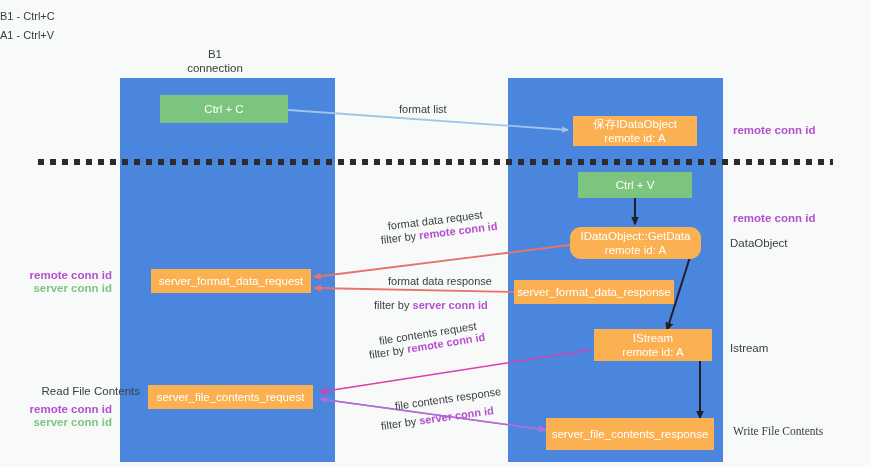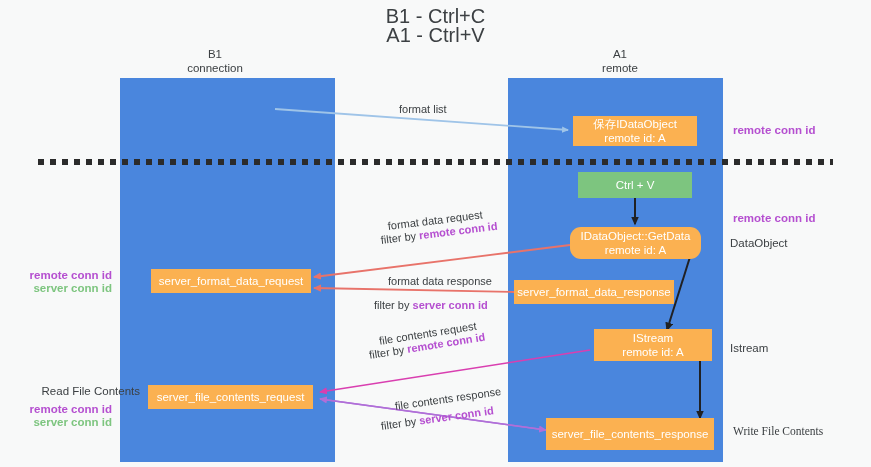--- a/index.html
+++ b/index.html
@@ -14,22 +14,21 @@
     background: #f8f9f9;
     font-family: "Liberation Sans", sans-serif;
     overflow: hidden;
   }
   
   .title {
     position: absolute;
     left: 0;
     top: 7px;
     width: 871px;
-    text-align: center;
-    font-size: 20px;
+    font-size: 11px;
     color: #3c4043;
     line-height: 19px;
     white-space: pre-line;
   }
   
   .col-head {
     position: absolute;
     text-align: center;
     font-size: 11.5px;
     color: #3c4043;
@@ -99,22 +98,20 @@
 </head>
 <body>
 
 <div id="canvas">
 
   <div class="title">B1 - Ctrl+C
 A1 - Ctrl+V</div>
 
   <div class="col-head" style="left:155px; top:47px; width:120px;">B1
 connection</div>
-  <div class="col-head" style="left:560px; top:47px; width:120px;">A1
-remote</div>
 
   <div class="lane" style="left:120px; top:78px; width:215px; height:384px;"></div>
   <div class="lane" style="left:508px; top:78px; width:215px; height:384px;"></div>
 
   <svg class="links" viewBox="0 0 871 467">
     <defs>
       <marker id="ah-blue" markerWidth="7" markerHeight="7" refX="6" refY="3.2" orient="auto" markerUnits="userSpaceOnUse">
         <path d="M0,0 L7,3.2 L0,6.4 z" fill="#9fc4e8"></path>
       </marker>
       <marker id="ah-red" markerWidth="8" markerHeight="8" refX="7" refY="3.6" orient="auto" markerUnits="userSpaceOnUse">
@@ -144,20 +141,21 @@
     <line x1="590" y1="350" x2="320" y2="392" stroke="#d93fb0" stroke-width="1.6" marker-end="url(#ah-magenta)"></line>
 
     <line x1="546" y1="430" x2="320" y2="399" stroke="#b06fd8" stroke-width="1.6" marker-end="url(#ah-violet)"></line>
     <line x1="320" y1="399" x2="546" y2="430" stroke="#b06fd8" stroke-width="1.6" marker-end="url(#ah-violet)"></line>
 
     <line x1="700" y1="360" x2="700" y2="418" stroke="#202124" stroke-width="2" marker-end="url(#ah-black)"></line>
   </svg>
 
   <div class="divider"></div>
 
+  <div class="node green" style="left:160px; top:95px; width:128px; height:28px;">Ctrl + C</div>
 
   <div class="node orange" style="left:573px; top:116px; width:124px; height:30px;">保存IDataObject
 remote id: A</div>
 
   <div class="node green" style="left:578px; top:172px; width:114px; height:26px;">Ctrl + V</div>
 
   <div class="node orange" style="left:570px; top:227px; width:131px; height:32px;border-radius:11px;">IDataObject::GetData
 remote id: A</div>
 
   <div class="node orange" style="left:514px; top:280px; width:160px; height:24px;">server_format_data_response</div>

